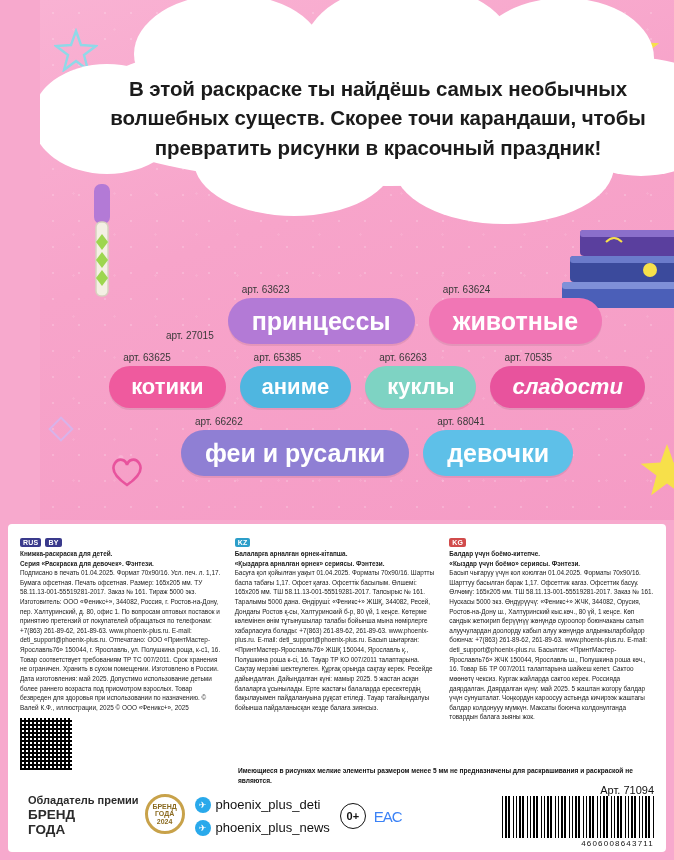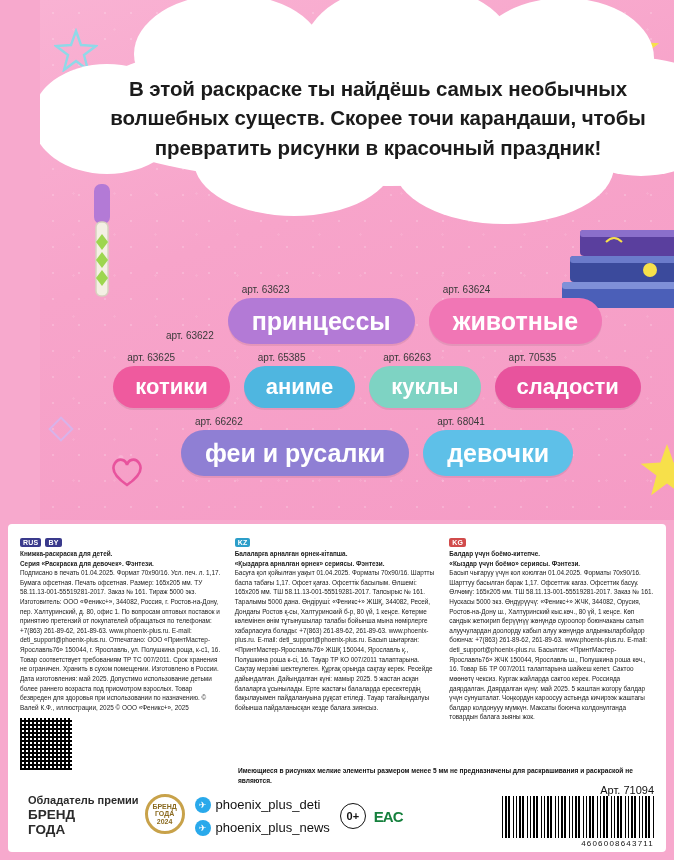--- a/index.html
+++ b/index.html
@@ -88,21 +88,21 @@
     box-shadow: 0 2px 0 rgba(0,0,0,.07);
   }
   .pill.big { font-size:25px; height:46px; padding:0 24px; }
   .pill.mid { font-size:22px; height:42px; padding:0 22px; }
   .p-green  { background:#9dd64f; }
   .p-purple { background:#b37ad6; }
   .p-pink   { background:#f176b5; }
   .p-rose   { background:#ef5a9e; }
   .p-blue   { background:#4fb6e0; }
   .p-teal   { background:#7ed3c3; }
-  .p-magenta{ background:#e8539d; }
+  .p-magenta{ background:#e8539d;font-style:italic; }
   .p-violet { background:#8f7fd4; }
   .p-sky    { background:#5ec0e8; }
 
   
   .panel {
     position:absolute; left:8px; top:524px; width:658px; height:328px;
     background:#fff; border-radius:4px;
   }
   .cols { display:flex; padding:14px 12px 0 12px; gap:10px; }
   .col { width:206px; }
@@ -166,21 +166,21 @@
     color:#fff; font-size:9px;
   }
   .tg-txt { font-size:13px; color:#111; }
 
   .age {
     margin-left:10px; width:26px; height:26px; border-radius:50%;
     border:1.6px solid #111; display:flex; align-items:center; justify-content:center;
     font-size:11px; font-weight:700; color:#111;
   }
   .eac { margin-left:8px; text-align:center; }
-  .eac-mark { font-size:15px; font-weight:700; color:#15803d; letter-spacing:-1px;}
+  .eac-mark { font-size:15px; font-weight:400; color:#3b82f6; letter-spacing:-1px;}
 
   .barcode-wrap { margin-left:auto; text-align:right; }
   .artno { font-size:11px; color:#111; margin-bottom:0; }
   .barcode {
     width:152px; height:42px;
     background-image: repeating-linear-gradient(90deg,
       #000 0 1px, #fff 1px 3px, #000 3px 5px, #fff 5px 6px,
       #000 6px 8px, #fff 8px 11px, #000 11px 12px, #fff 12px 14px);
   }
   .barnum { font-size:8px; letter-spacing:1.2px; color:#111; margin-top:1px; }
@@ -248,21 +248,21 @@
     <div class="cloud-bump b2"></div>
     <div class="cloud-bump b3"></div>
     <div class="cloud-bump b4"></div>
     <div class="cloud-bump b5"></div>
   </div>
   <div class="cloud-text">В этой раскраске ты найдёшь самых необычных волшебных существ. Скорее точи карандаши, чтобы превратить рисунки в красочный праздник!</div>
 
   <div class="buttons">
     <div class="brow">
       <div class="btn-wrap">
-        <div class="art">арт. 63622</div>
+        <div class="art">арт. 27015</div>
       </div>
       <div class="btn-wrap">
         <div class="art">арт. 63623</div>
         <div class="pill big p-purple">принцессы</div>
       </div>
       <div class="btn-wrap">
         <div class="art">арт. 63624</div>
         <div class="pill big p-pink">животные</div>
       </div>
     </div>

